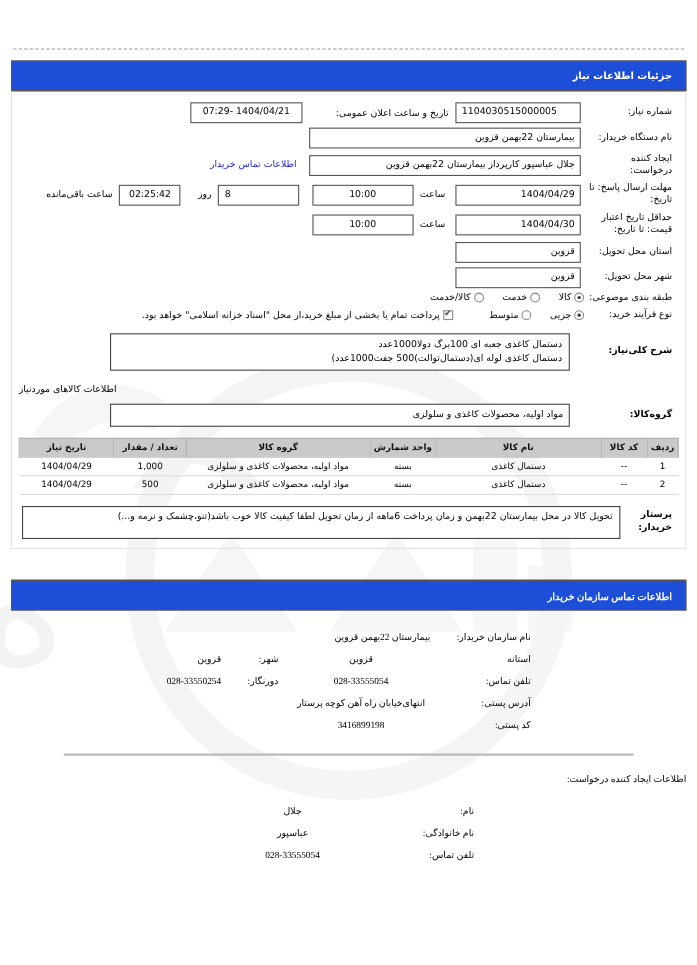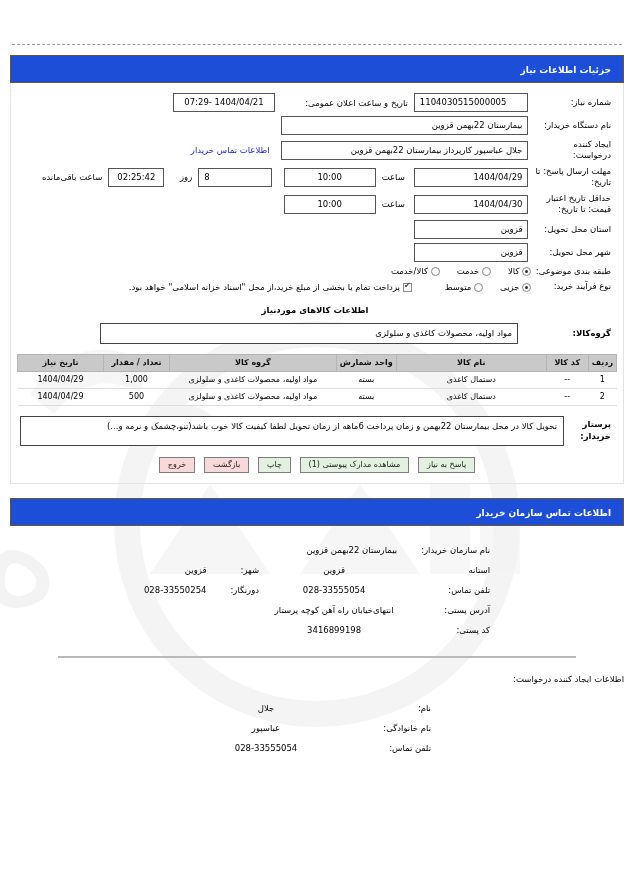--- a/index.html
+++ b/index.html
@@ -115,21 +115,21 @@
 
   .bigbox {
     border: 1px solid #444;
     background: #fff;
     padding: 3px 6px;
     font-size: 8.5px;
     line-height: 1.55;
     text-align: right;
   }
 
-  .section-title { font-weight: bold; font-size: 8.5px; margin: 10px 4px 6px 0; text-align: center; }
+  .section-title { font-weight: normal; font-size: 8.5px; margin: 10px 4px 6px 0; text-align: left; }
 
   table.grid { width: 100%; border-collapse: collapse; font-size: 8px; }
   table.grid th {
     background: #c9c9c9;
     border: 1px solid #b4b4b4;
     height: 17px;
     font-weight: bold;
     font-size: 8px;
     color: #111;
     text-align: center;
@@ -153,21 +153,21 @@
     line-height: 14px;
     font-size: 8px;
     margin: 0 3px;
     cursor: pointer;
     color: #222;
     white-space: nowrap;
   }
   .btn.green { background: #e3f2e0; }
   .btn.pink  { background: #f7d9d9; }
 
-  .contact-wrap { margin-top: 14px; }
+  .contact-wrap { margin-top: 28px; font-family: Liberation Serif, serif; }
   table.contact { border-collapse: collapse; font-size: 8.5px; margin: 14px auto 0 auto; }
   table.contact td { padding: 5px 6px; vertical-align: top; white-space: nowrap; }
   table.contact td.k { text-align: right; color: #000; }
   table.contact td.v { text-align: right; color: #000; padding-right: 18px; }
   .hr-grey { border-top: 2px solid #b9b9b9; margin: 16px 48px 0 48px; }
   .creator-head { text-align: right; font-size: 8.5px; margin-top: 16px; }
 </style>
 </head>
 <body>
 
@@ -322,20 +322,34 @@
               <span class="radio"></span><span class="t">متوسط</span>
             </span>
             <span class="opt" style="margin-right:16px">
               <span class="chk on"></span><span class="t">پرداخت تمام یا بخشی از مبلغ خرید،از محل "اسناد خزانه اسلامی" خواهد بود.</span>
             </span>
           </td>
         </tr>
       </tbody>
         </table>
 
+      <table class="form" style="margin-top:6px">
+        <tbody>
+            <tr>
+          <td class="lbl lbl-b" style="width:96px">شرح کلی‌نیاز:</td>
+          <td>
+            <div class="bigbox" style="height:34px">
+              <div>دستمال کاغذی جعبه ای 100برگ دولا1000عدد</div>
+              <div>دستمال کاغذی لوله ای(دستمال‌توالت)500 جفت1000عدد)</div>
+            </div>
+          </td>
+          <td style="width:80px"></td>
+        </tr>
+      </tbody>
+        </table>
 
       <div class="section-title">اطلاعات کالاهای موردنیاز</div>
 
       <table class="form">
         <tbody>
             <tr>
           <td class="lbl lbl-b" style="width:96px">گروه‌کالا:</td>
           <td>
                 <div class="fld" style="height:21px;line-height:19px;border-color:#444">مواد اولیه، محصولات کاغذی و سلولزی</div>
               </td>
@@ -382,27 +396,20 @@
         <tbody>
             <tr>
           <td class="lbl lbl-b" style="width:50px">پرستار خریدار:</td>
           <td>
             <div class="bigbox" style="min-height:30px">تحویل کالا در محل  بیمارستان 22بهمن و زمان پرداخت 6ماهه از  زمان تحویل لطفا کیفیت کالا خوب  باشد(تنو،چشمک و نرمه و...)</div>
           </td>
         </tr>
       </tbody>
         </table>
 
-      <div class="btnrow">
-        <span class="btn green">پاسخ به نیاز</span>
-        <span class="btn green">مشاهده مدارک پیوستی (1)</span>
-        <span class="btn green">چاپ</span>
-        <span class="btn pink">بازگشت</span>
-        <span class="btn pink">خروج</span>
-      </div>
     </div>
 
     <div class="contact-wrap">
       <div class="bar">اطلاعات تماس سازمان خریدار</div>
 
       <table class="contact">
         <tbody>
             <tr>
           <td class="k">نام سازمان خریدار:</td>
           <td class="v">بیمارستان 22بهمن قزوین</td>

